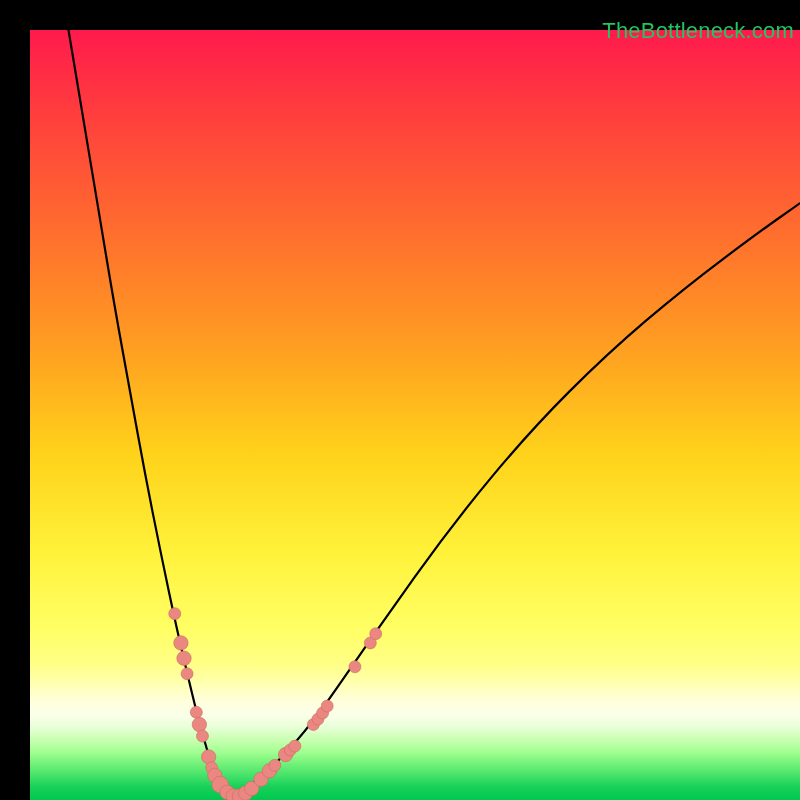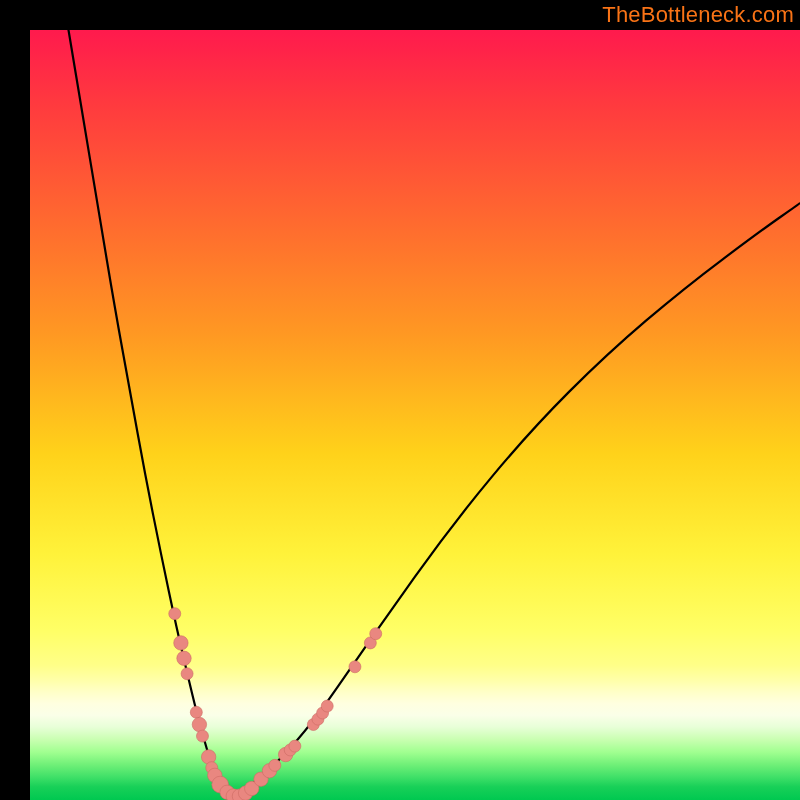--- a/index.html
+++ b/index.html
@@ -48,23 +48,23 @@
   }
   .plot-area svg {
     position: absolute;
     left: 0;
     top: 0;
     width: 770px;
     height: 770px;
   }
   .watermark {
     position: absolute;
-    top: 2px;
+    top: 18px;
     right: 6px;
-    color: #f97316;
+    color: #22c55e;
     font-size: 22px;
     font-weight: 500;
     letter-spacing: 0.2px;
     user-select: none;
   }
 </style>
 </head>
 <body>
 
 <div class="frame">

